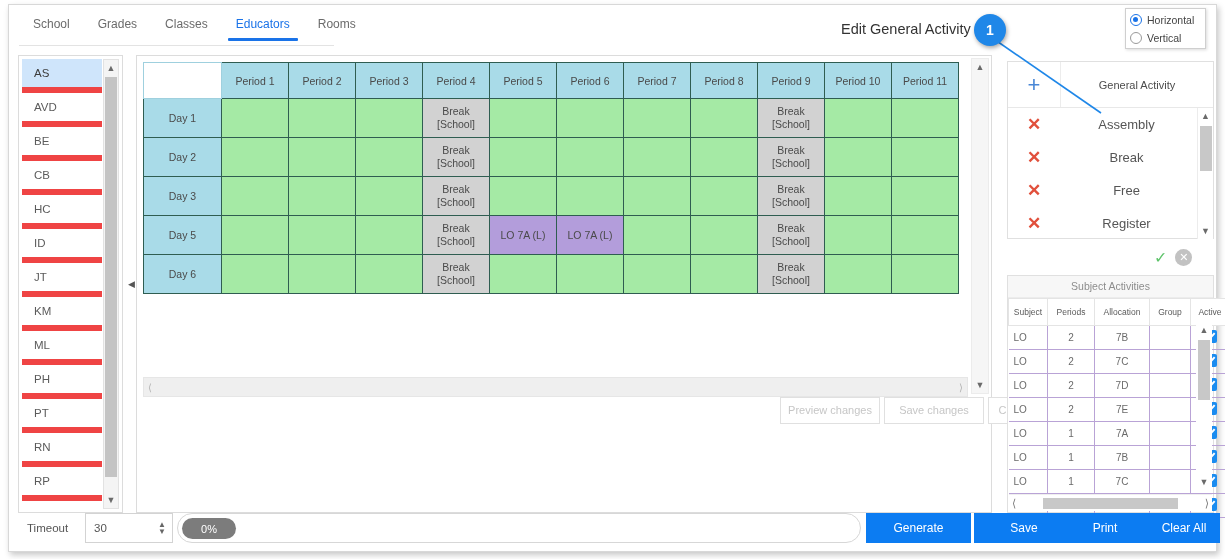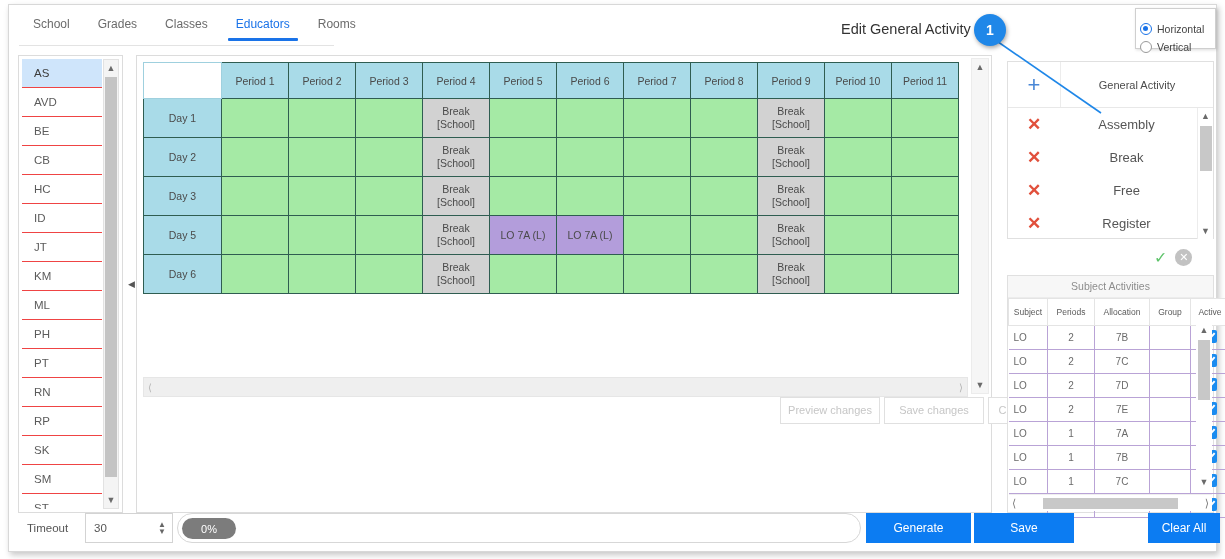--- a/index.html
+++ b/index.html
@@ -58,25 +58,25 @@
     background: #1f87e8;
     color: #fff; font-size: 14px; font-weight: bold;
     display: flex; align-items: center; justify-content: center;
     box-shadow: 1px 2px 4px rgba(0,0,0,0.35);
     z-index: 30;
   }
   .pointer-line { position: absolute; left: 0; top: 0; width: 1225px; height: 559px; pointer-events: none; z-index: 25;}
 
   
   .orient-box {
-    position: absolute; right: 0; top: 3px;
+    position: absolute; right: 10px; top: 3px;
     width: 81px; height: 41px;
     border: 1px solid #cfcfcf; background: #fff;
     box-shadow: 1px 1px 3px rgba(0,0,0,0.15);
-    padding: 11px 4px; box-sizing: border-box;
+    padding: 2px 4px; box-sizing: border-box;
   }
   .radio-row { display: flex; align-items: center; height: 18px; gap: 5px; }
   .radio {
     width: 12px; height: 12px; border-radius: 50%;
     border: 1.5px solid #9a9a9a; background: #fff;
     box-sizing: border-box; flex: 0 0 auto;
     position: relative;
   }
   .radio.sel { border-color: #1a73e8; }
   .radio.sel:after {
@@ -93,21 +93,21 @@
     box-sizing: border-box;
   }
   .edu-list {
     position: absolute; left: 3px; top: 3px;
     width: 80px; height: 450px;
     overflow: hidden;
   }
   .edu-item {
     height: 28px; line-height: 28px;
     padding-left: 12px; font-size: 11.5px; color: #5b5b5b;
-    border-bottom: 1px solid #ef4444;
+    border-bottom: 6px solid #ef4444;
     cursor: pointer;
   }
   .edu-item.sel { background: #cfe5fb; color: #3c3c3c; }
   .edu-scroll {
     position: absolute; right: 3px; top: 3px;
     width: 16px; height: 450px;
     background: #f4f4f4; border: 1px solid #e2e2e2; box-sizing: border-box;
   }
   .sb-arrow {
     height: 16px; display: flex; align-items: center; justify-content: center;
@@ -588,19 +588,20 @@
       <div class="spin-btns">
         <div>▲</div>
         <div>▼</div>
       </div>
     </div>
     <div class="progress-wrap">
       <div class="progress-pill">0%</div>
     </div>
     <div class="bbtn" id="btn-generate">Generate</div>
     <div class="bbtn" id="btn-save">Save</div>
+    <div class="bbtn" id="btn-print">Print</div>
     <div class="bbtn" id="btn-clear">Clear All</div>
   </div>
 </div>
 
 <svg class="pointer-line">
   <line x1="991" y1="37" x2="1101" y2="113" stroke="#1f87e8" stroke-width="1.6"></line>
 </svg>
 
 </body></html>

